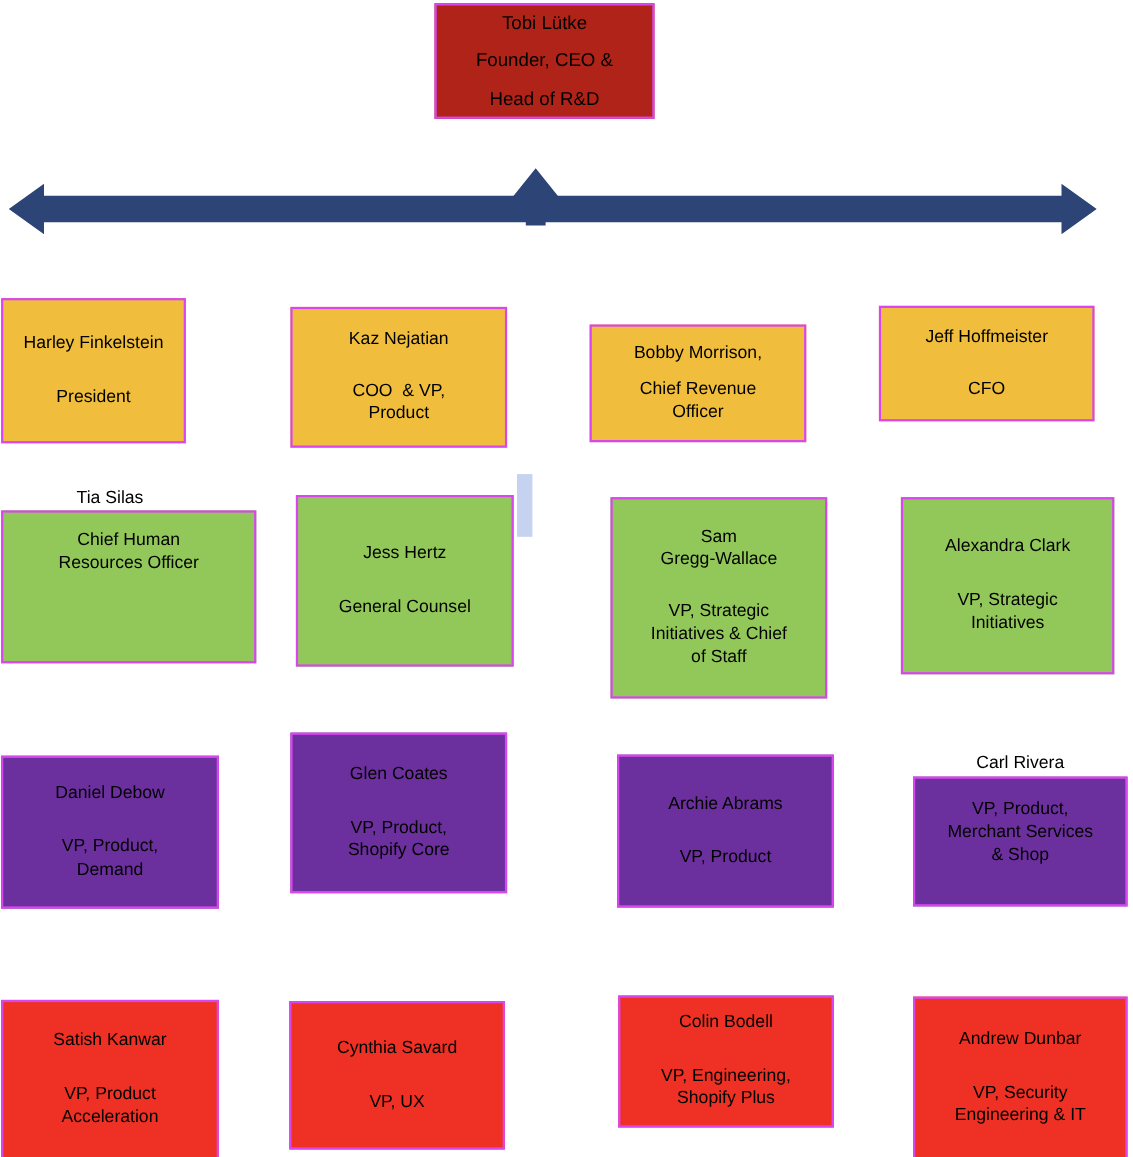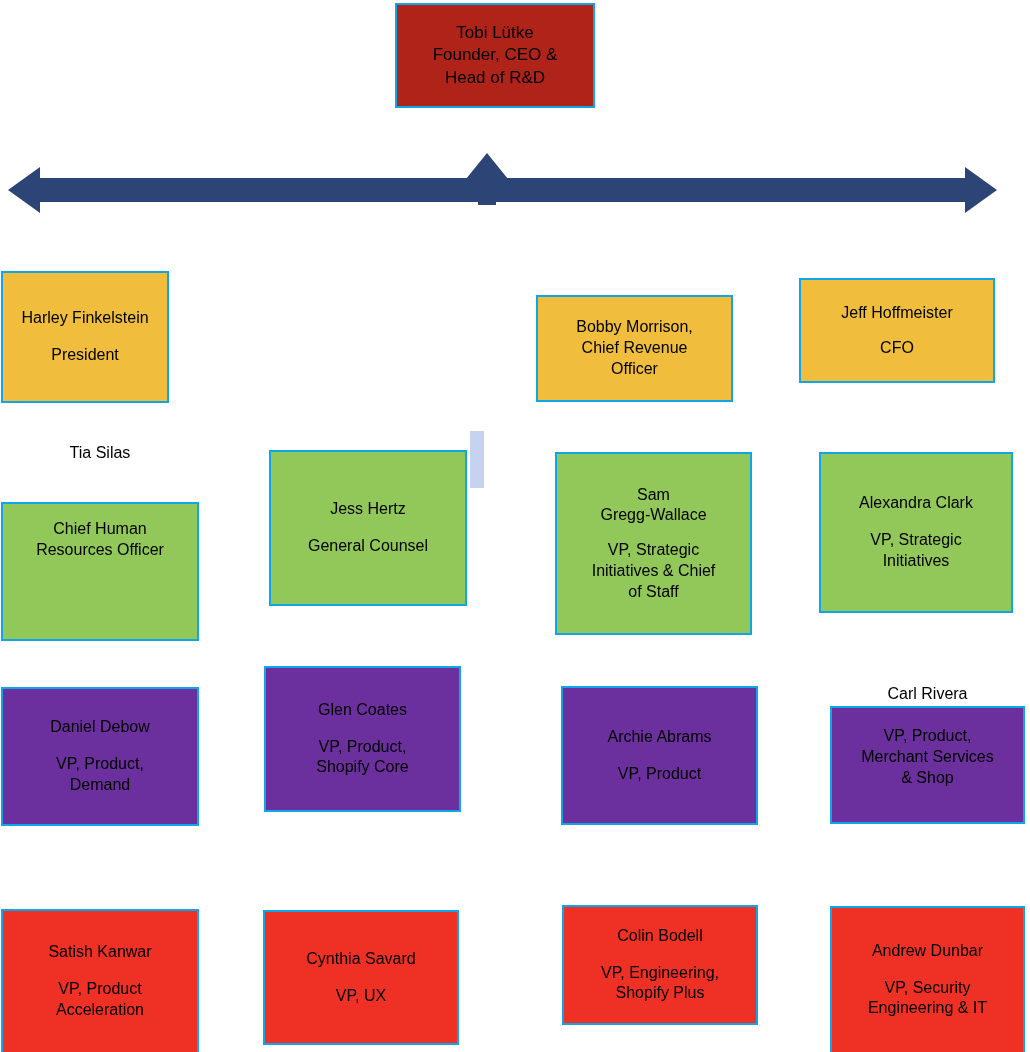--- a/index.html
+++ b/index.html
@@ -14,29 +14,30 @@
   #canvas {
     position: relative;
     width: 1030px;
     height: 1052px;
     background: #ffffff;
     overflow: hidden;
   }
   .node {
     position: absolute;
     box-sizing: border-box;
-    border: 2px solid #0ea5e9;
+    border: 2px solid #d946ef;
     display: flex;
     flex-direction: column;
     align-items: center;
     justify-content: center;
     text-align: center;
     color: #000000;
     line-height: 1.30;
     padding: 2px 4px;
+    gap: 12px;
   }
   .node .nm {
     display: block;
     white-space: pre-wrap;
   }
   .node .ttl {
     display: block;
     white-space: pre-wrap;
   }
   .ceo {
@@ -74,34 +75,39 @@
     <path d="M 8,68 L 40,45 L 40,56 L 965,56 L 965,45 L 997,68 L 965,91 L 965,80 L 40,80 L 40,91 Z" transform="translate(0,-23)" fill="#2C4476"></path>
 
     <path d="M 487,8 L 508,34 L 496,34 L 496,60 L 478,60 L 478,34 L 466,34 Z" fill="#2C4476"></path>
   </svg>
 
   <div class="node lvl-orange" style="left:1px; top:271px; width:168px; height:132px; font-size:16px;">
     <span class="nm">Harley Finkelstein</span>
     <span class="ttl" style="margin-top:16px;">President</span>
   </div>
 
+  <div class="node lvl-orange" style="left:264px; top:279px; width:197px; height:128px; font-size:16px;">
+    <span class="nm">Kaz Nejatian</span>
+    <span class="ttl" style="margin-top:14px;">COO  &amp; VP,
+Product</span>
+  </div>
 
   <div class="node lvl-orange" style="left:536px; top:295px; width:197px; height:107px; font-size:16px;">
     <span class="nm">Bobby Morrison,</span>
     <span class="ttl">Chief Revenue
 Officer</span>
   </div>
 
   <div class="node lvl-orange" style="left:799px; top:278px; width:196px; height:105px; font-size:16px;">
     <span class="nm">Jeff Hoffmeister</span>
     <span class="ttl" style="margin-top:14px;">CFO</span>
   </div>
 
   <div class="spill" style="left:1px; top:443px; width:198px; font-size:16px;">Tia Silas</div>
-  <div class="node lvl-green" style="left:1px; top:464px; width:198px; height:139px; font-size:16px; justify-content:flex-start; padding-top:15px;margin-top:38px;">
+  <div class="node lvl-green" style="left:1px; top:464px; width:232px; height:139px; font-size:16px; justify-content:flex-start; padding-top:15px;">
     <span class="ttl">Chief Human
 Resources Officer</span>
   </div>
 
   <div class="node lvl-green" style="left:269px; top:450px; width:198px; height:156px; font-size:16px;">
     <span class="nm">Jess Hertz</span>
     <span class="ttl" style="margin-top:16px;">General Counsel</span>
   </div>
 
   <div class="blue-bar" style="left:470px; top:431px; width:14px; height:57px;"></div>

